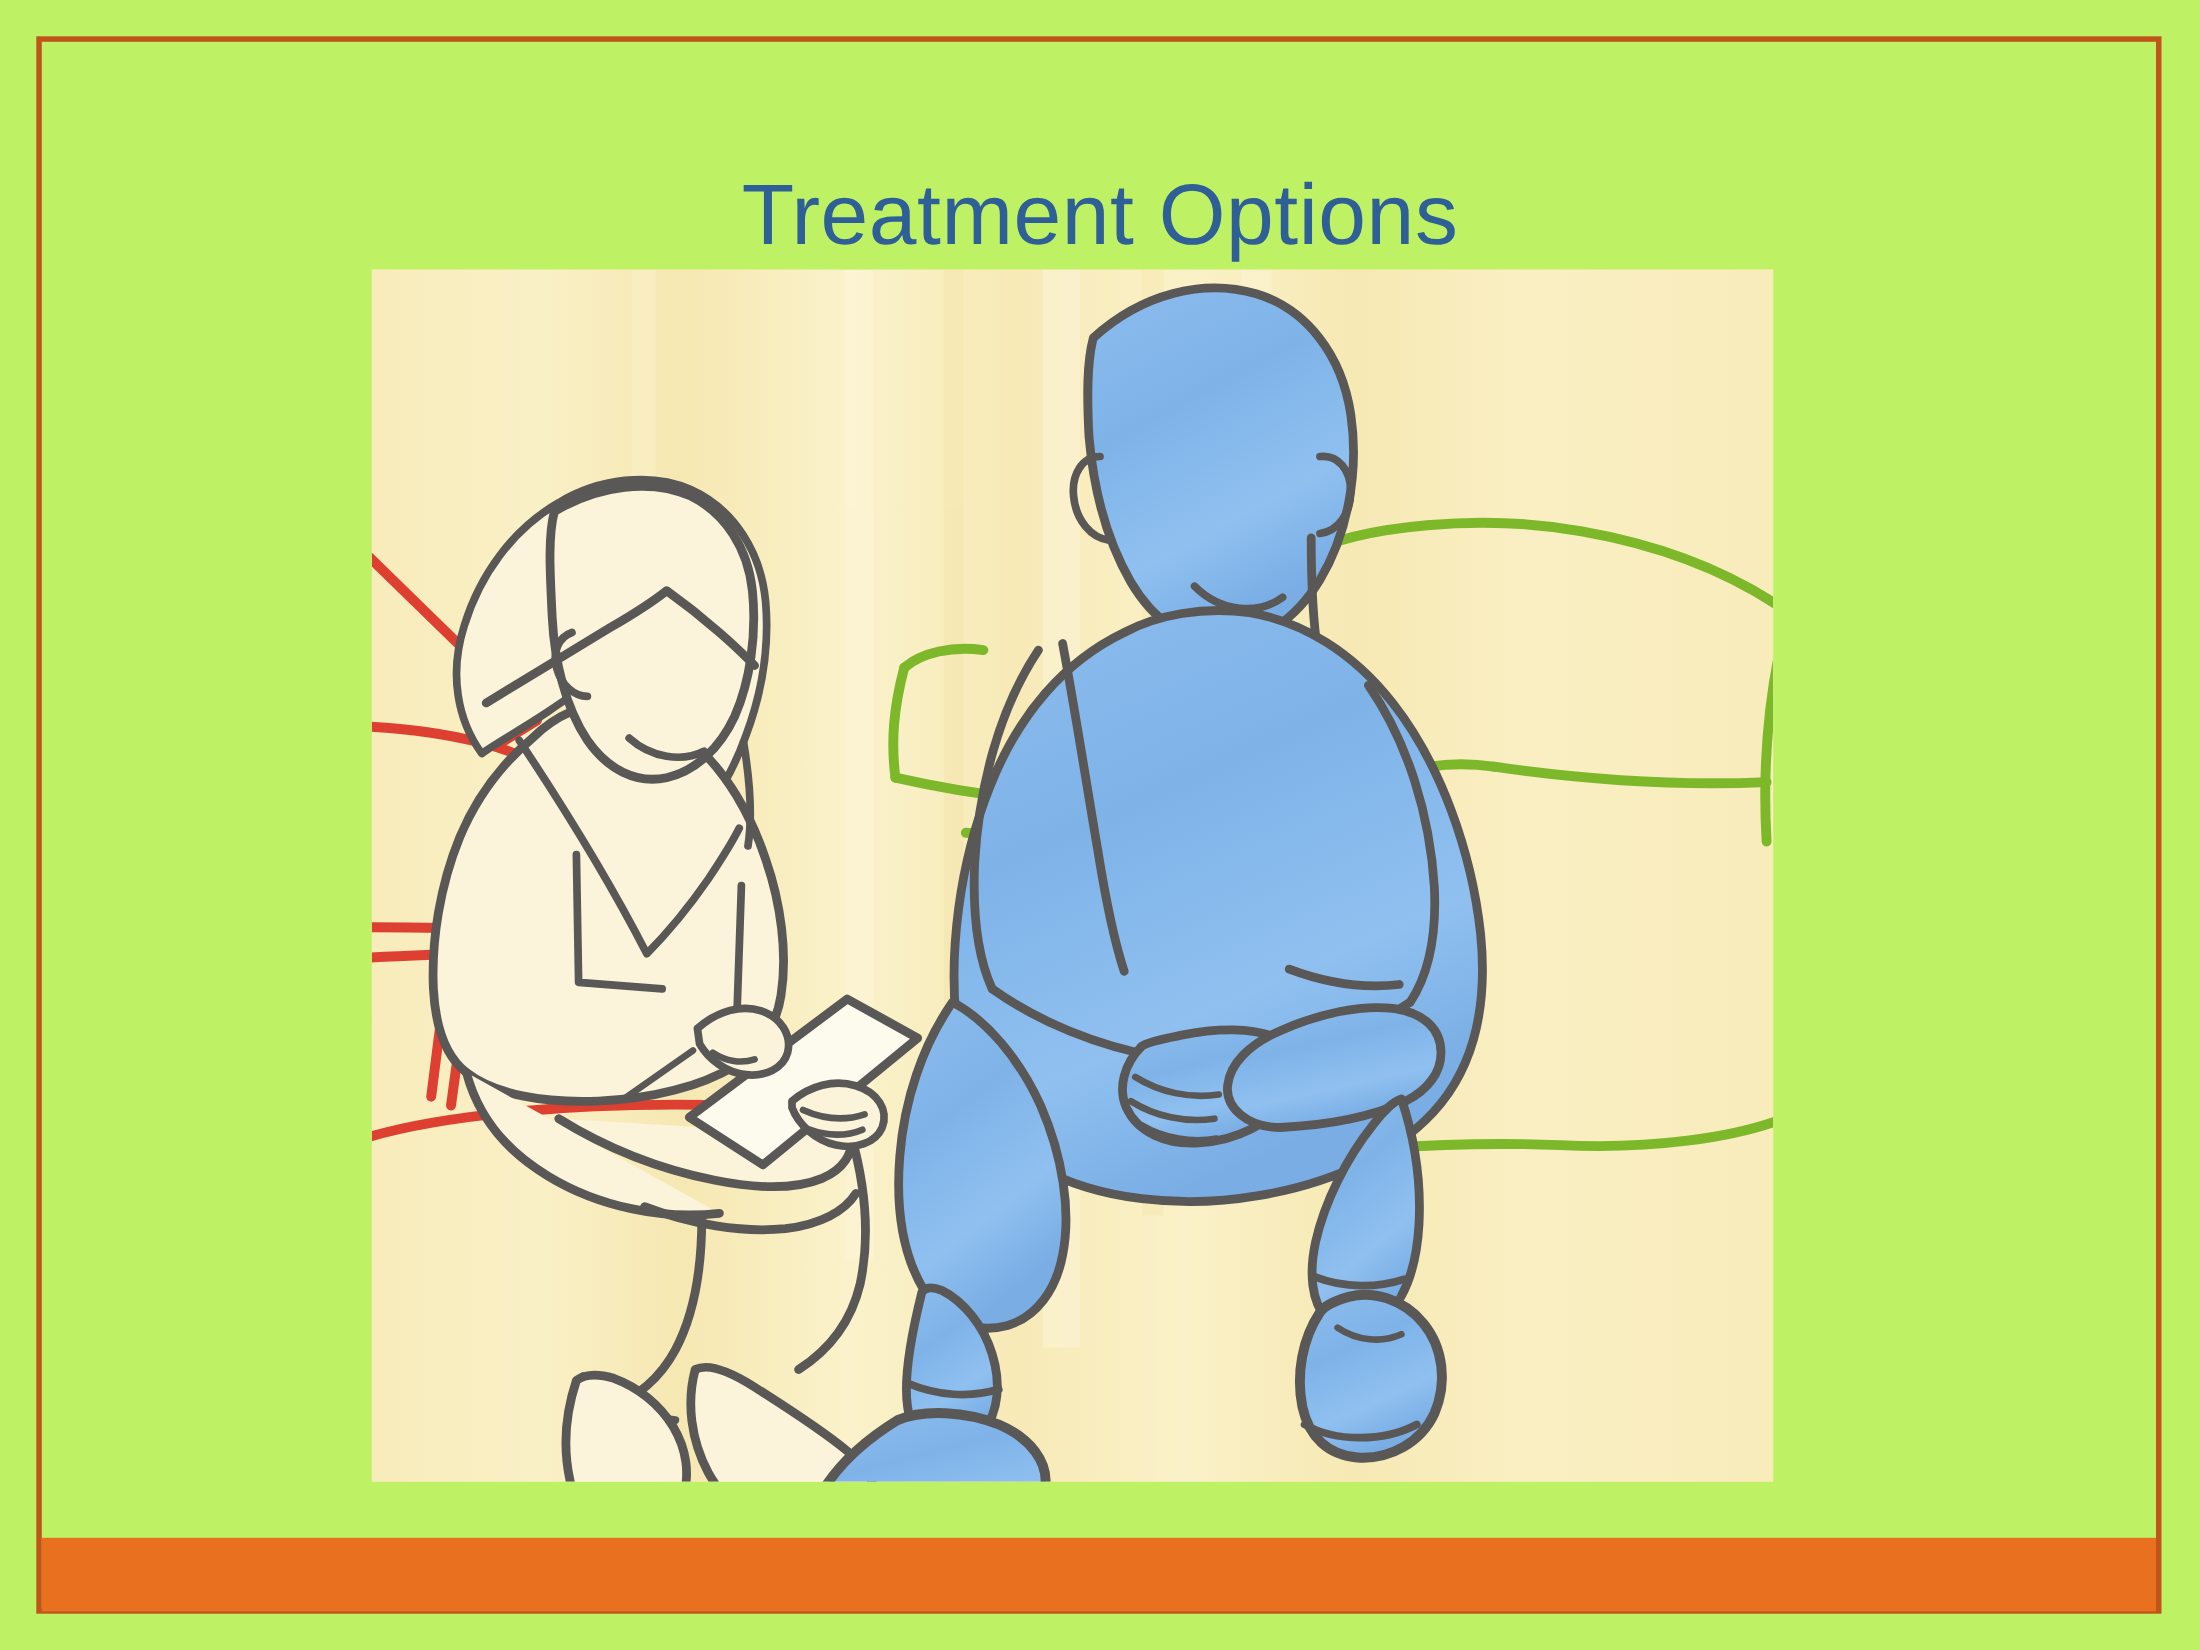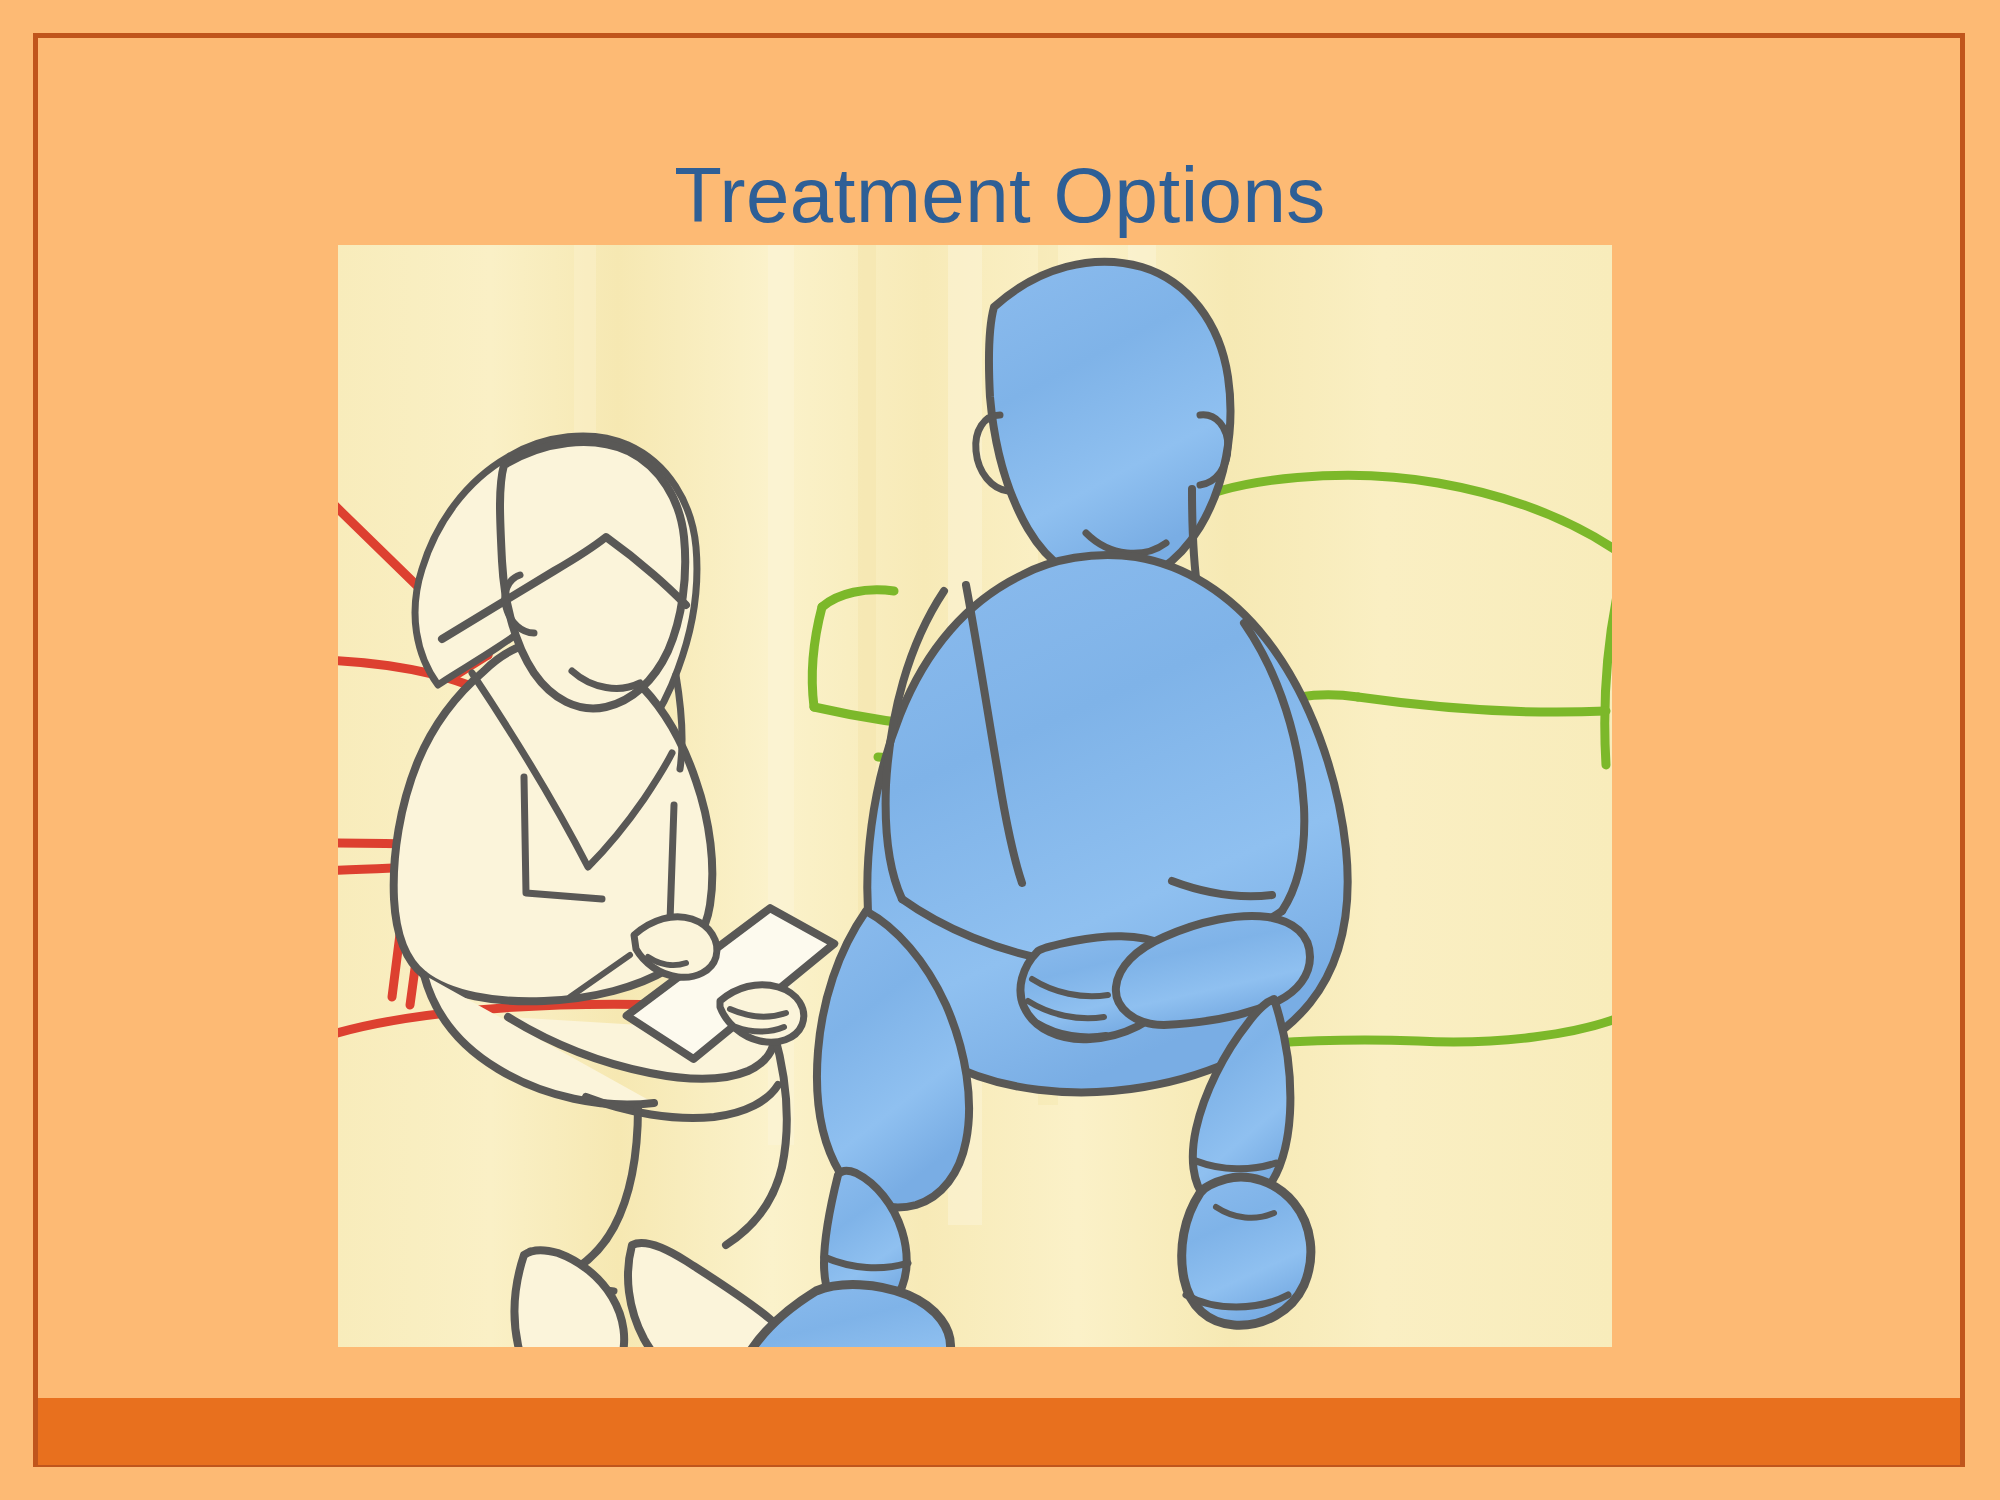--- a/index.html
+++ b/index.html
@@ -69,21 +69,21 @@
     left: 38px;
     top: 1398px;
     width: 1922px;
     height: 67px;
     background: #e8701e;
   }
 </style>
 </head>
 <body>
 
-<div id="slide" style="background: #fdba74; text-decoration: underline;">
+<div id="slide" style="background: #bef264; text-decoration: underline;">
 
   <div id="slide-border" style="border-color: rgb(192, 85, 28);"></div>
 
   <h1 id="slide-title" style="color: rgb(46, 95, 150);">Treatment Options</h1>
 
   <div id="illustration-frame" style="background-color: rgb(248, 236, 187);">
 
     <svg id="illustration-svg" viewBox="0 0 1274 1102" xmlns="http://www.w3.org/2000/svg">
 
       <defs>

